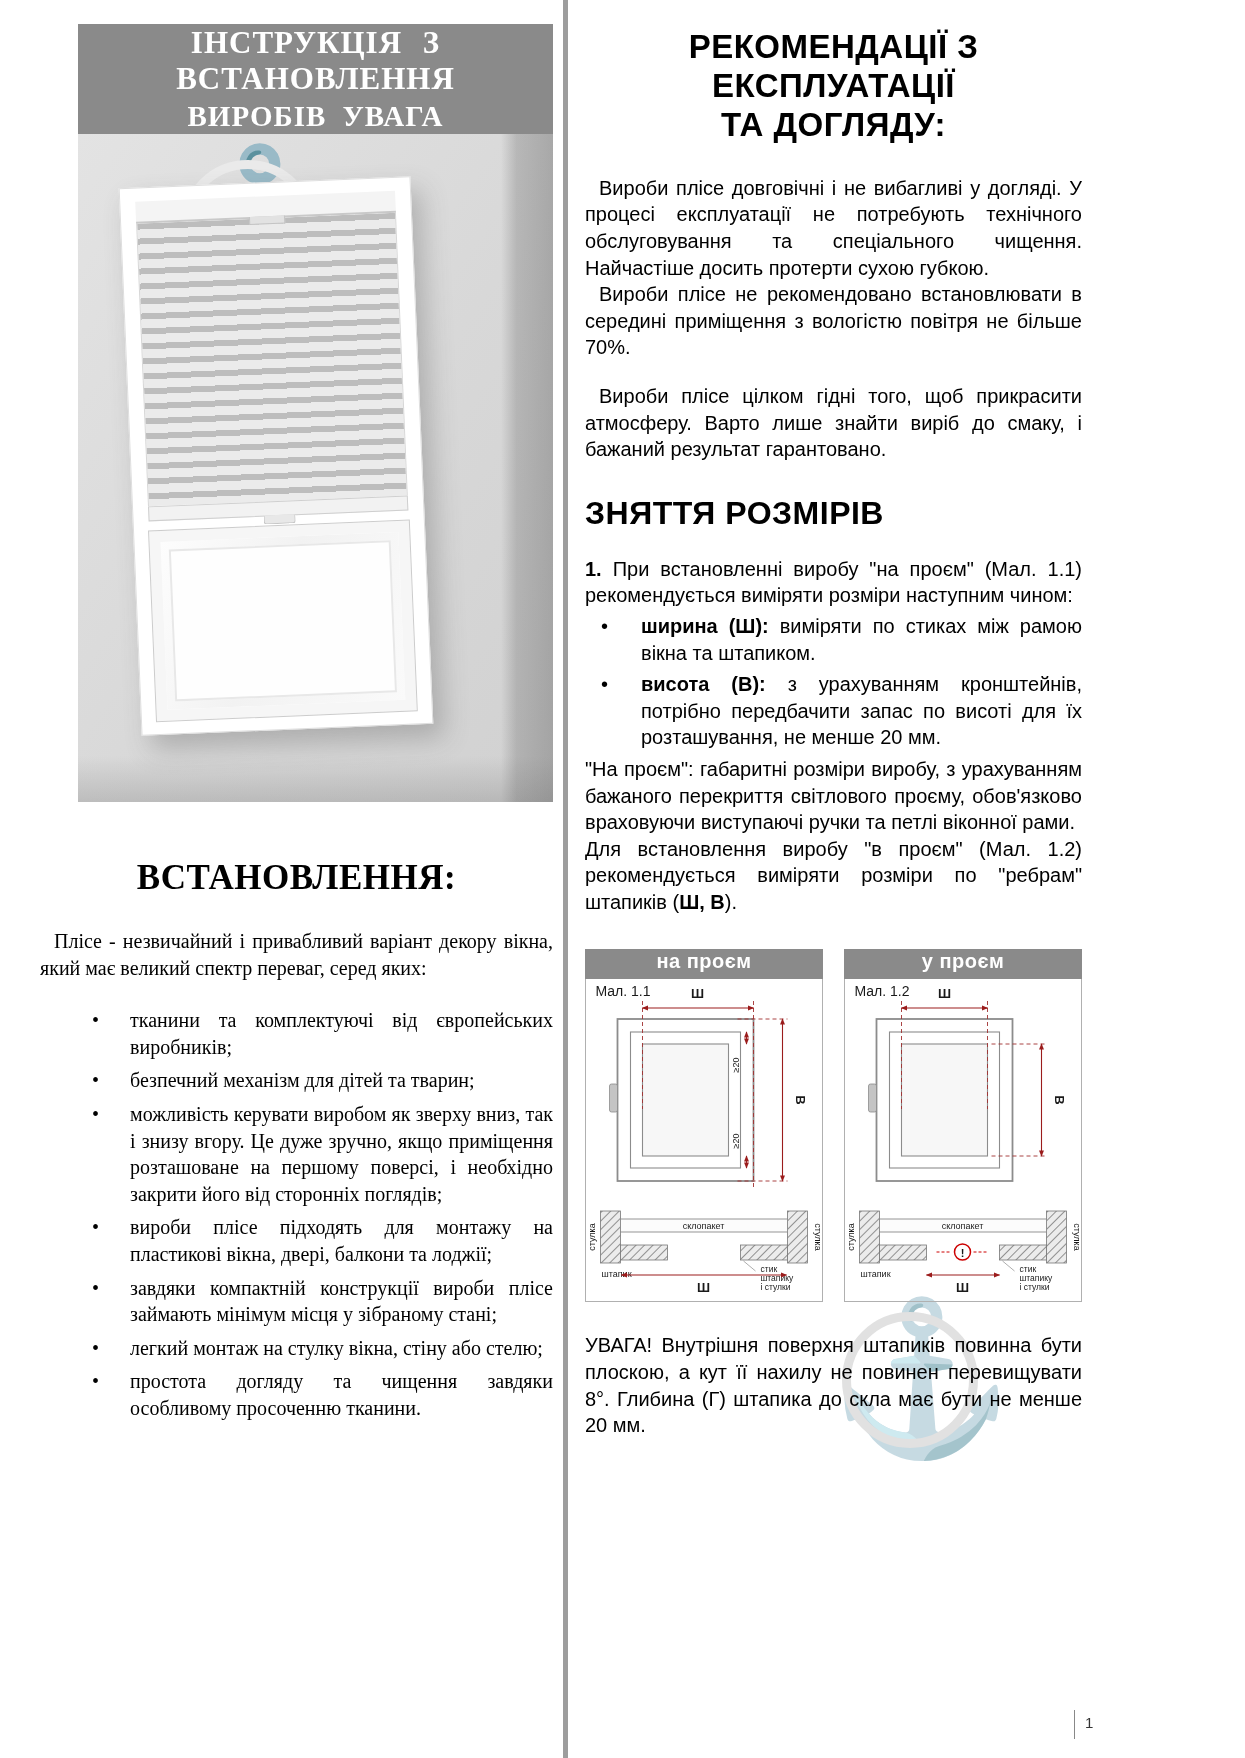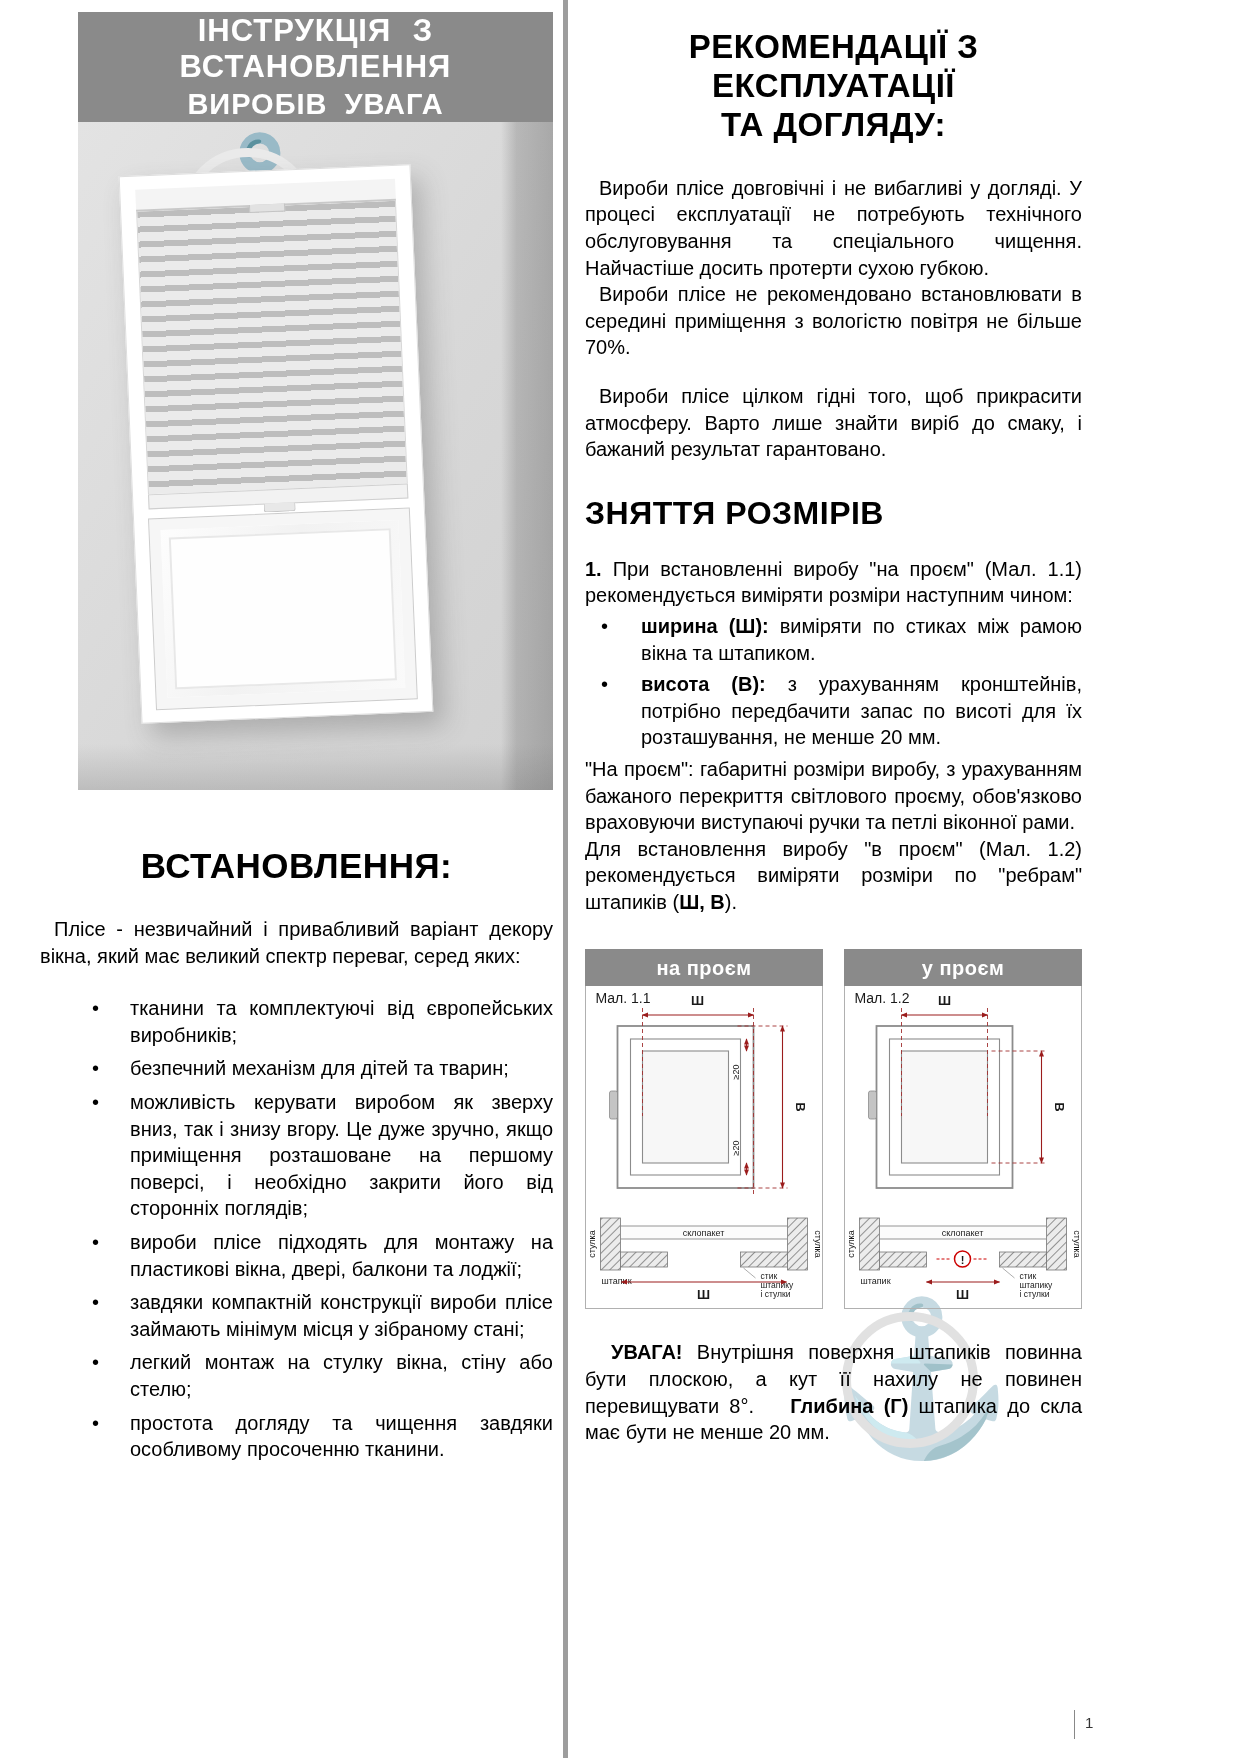--- a/index.html
+++ b/index.html
@@ -3,21 +3,21 @@
 <meta charset="utf-8">
 <style>
   html,body { margin:0; padding:0; background:#ffffff; }
   .page { position:relative; width:1245px; height:1758px; background:#ffffff;
           font-family:"Liberation Sans", sans-serif; color:#000; overflow:hidden; }
 
   
   .divider { position:absolute; left:563px; top:0; width:5px; height:100%; background:#9d9d9d; }
 
   
-  .col-left { position:absolute; left:40px; top:4px; width:513px; }
+  .col-left { position:absolute; left:40px; top:16px; width:513px;font-family:Liberation Serif, serif; }
   .banner { margin:8px 0 0 38px; width:475px; height:110px; box-sizing:border-box;
             background:#8a8a8a; color:#fff; text-align:center;
             display:flex; flex-direction:column; justify-content:center; }
   .banner .t1 { font-size:31px; font-weight:700; letter-spacing:1px; word-spacing:12px; }
   .banner .t2 { font-size:29px; font-weight:700; letter-spacing:1px; word-spacing:8px; margin-top:3px; }
 
   .illustration { position:relative; margin-left:38px; width:475px; height:668px; overflow:hidden;
                   background:linear-gradient(125deg,#e3e3e3 0%,#d8d8d8 55%,#d1d1d1 100%); }
   .wall-right { position:absolute; right:0; top:0; width:52px; height:100%;
                 background:linear-gradient(90deg, rgba(110,110,110,0) 0%, rgba(105,105,105,0.30) 30%, rgba(95,95,95,0.40) 100%); }
@@ -65,21 +65,21 @@
   .sizes-title { text-align:left; font-size:32px; font-weight:800; margin:32px 0 24px; letter-spacing:0.5px; }
 
   ul.measures { list-style:none; margin:4px 0 0; padding:0 0 0 56px; }
   ul.measures li { position:relative; font-size:20px; line-height:1.33; text-align:justify; margin-bottom:5px; }
   ul.measures li::before { content:"\2022"; position:absolute; left:-40px; top:0; }
   .term { font-weight:700; }
 
   .diagrams { display:flex; gap:21px; margin-top:34px; }
   .diagram { flex:1; min-width:0; }
   .diagram-header { background:#8a8a8a; color:#fff; font-weight:700; font-size:20px;
-                    text-align:center; padding:8px 0 6px; letter-spacing:0.5px; }
+                    text-align:center; padding:1px 0 6px; letter-spacing:0.5px; }
   .diagram-body { border:1px solid #b0b0b0; border-top:none; height:322px; }
   .diagram-body svg { display:block; width:100%; height:100%; }
 
   .diagram svg text { font-family:"Liberation Sans", sans-serif; fill:#1a1a1a; }
   .fig-label { font-size:14px; }
   .dim-label { font-size:13px; font-weight:bold; }
   .xs-label { font-size:9px; fill:#333; }
   .xxs-label { font-size:8.5px; fill:#333; }
   .min20 { font-size:9px; fill:#7a1a1a; }
   .frame { fill:#ffffff; stroke:#8c8c8c; stroke-width:1.8; }
@@ -87,21 +87,21 @@
   .glassrect { fill:#f7f7f7; stroke:#8c8c8c; stroke-width:1.1; }
   .ext { stroke:#a03030; stroke-width:0.9; stroke-dasharray:4 3; fill:none; }
   .dim-arrow { stroke:#9b1c1c; stroke-width:1.1; }
   .hatched { stroke:#777; stroke-width:0.8; }
   .gstrip { fill:#fcfcfc; stroke:#8a8a8a; stroke-width:0.9; }
   .leader { stroke:#777; stroke-width:0.6; }
   .redline { stroke:#cc0000; stroke-width:1; stroke-dasharray:3 2; }
   .warnmark { font-size:11px; font-weight:bold; fill:#cc0000; }
 
   .warning { margin-top:30px; }
-  .warning b { font-weight:700;margin-left:26px; }
+  .warning b { font-weight:400; }
 
   .page-number { position:absolute; left:1074px; top:1710px; font-size:15px; color:#333;
                  border-left:1.5px solid #888; padding:4px 0 8px 10px; }
 </style>
 </head>
 <body>
 
 <div class="page">
 
   <div class="watermark wm-bottom">

